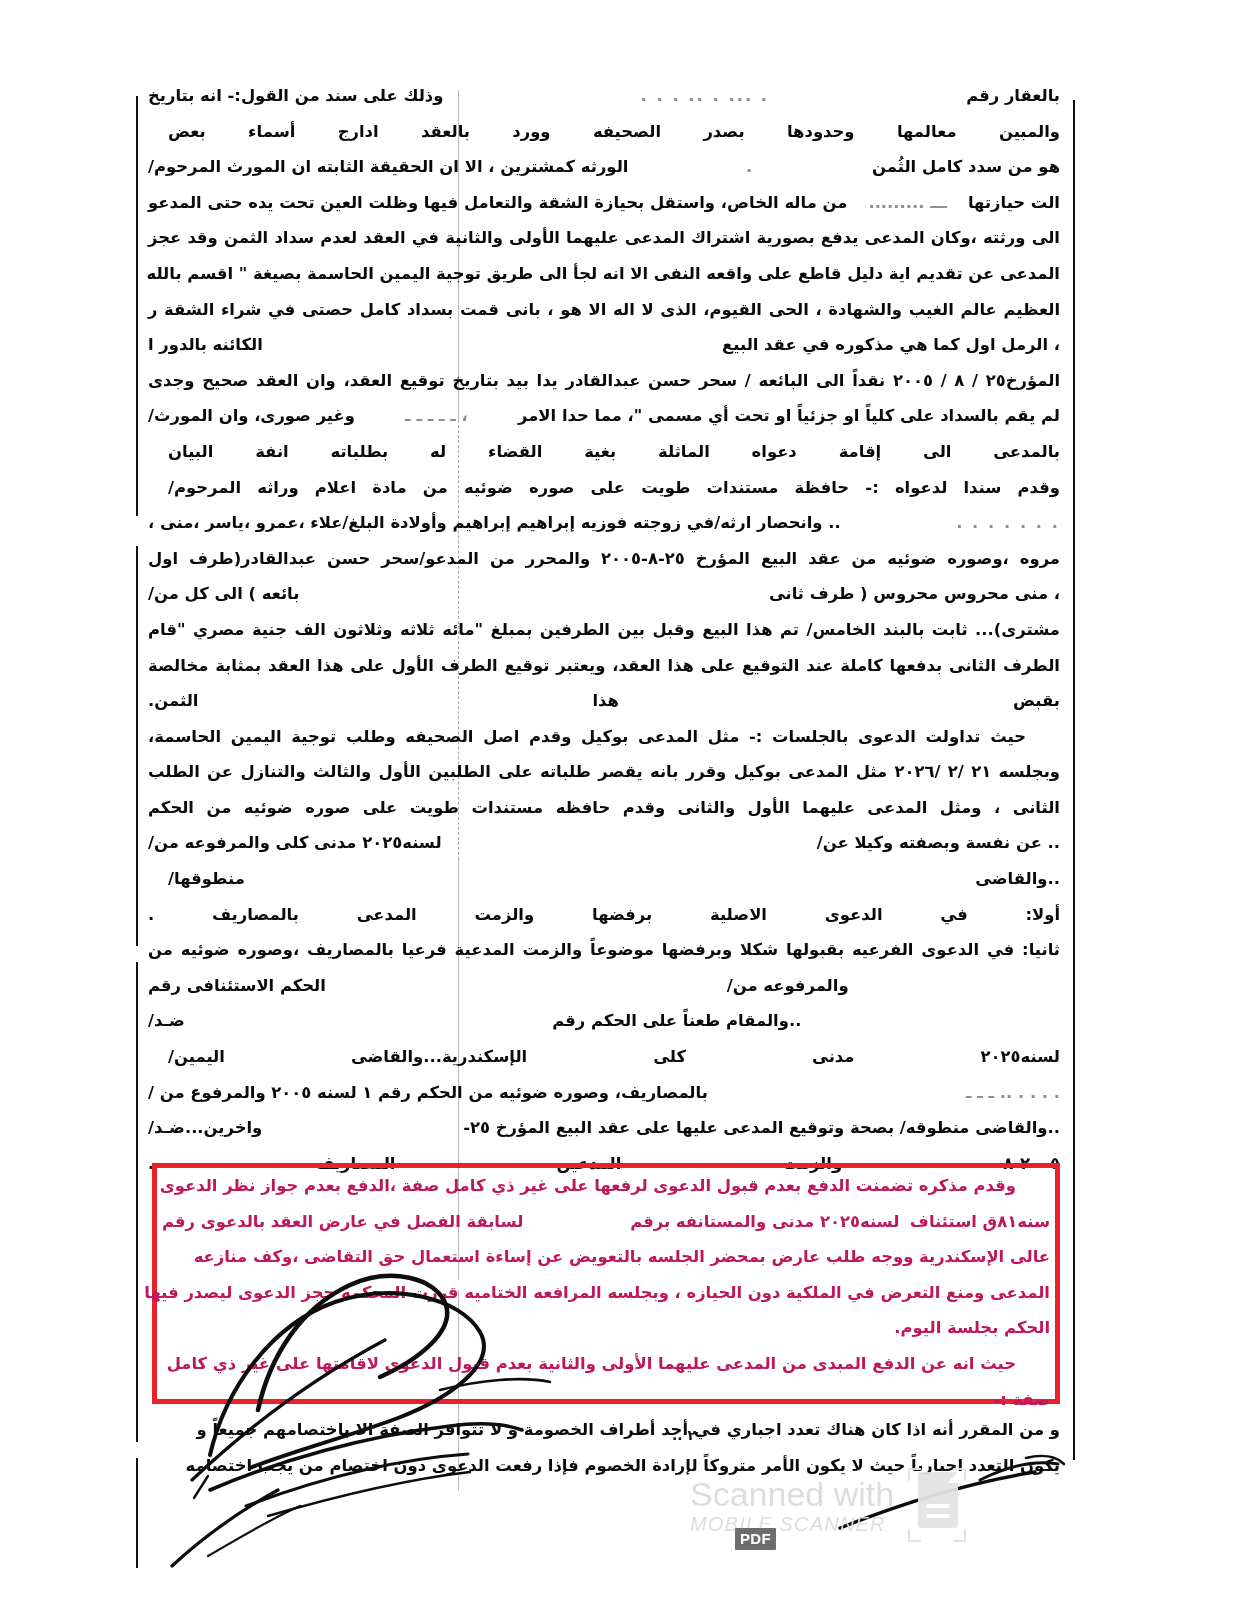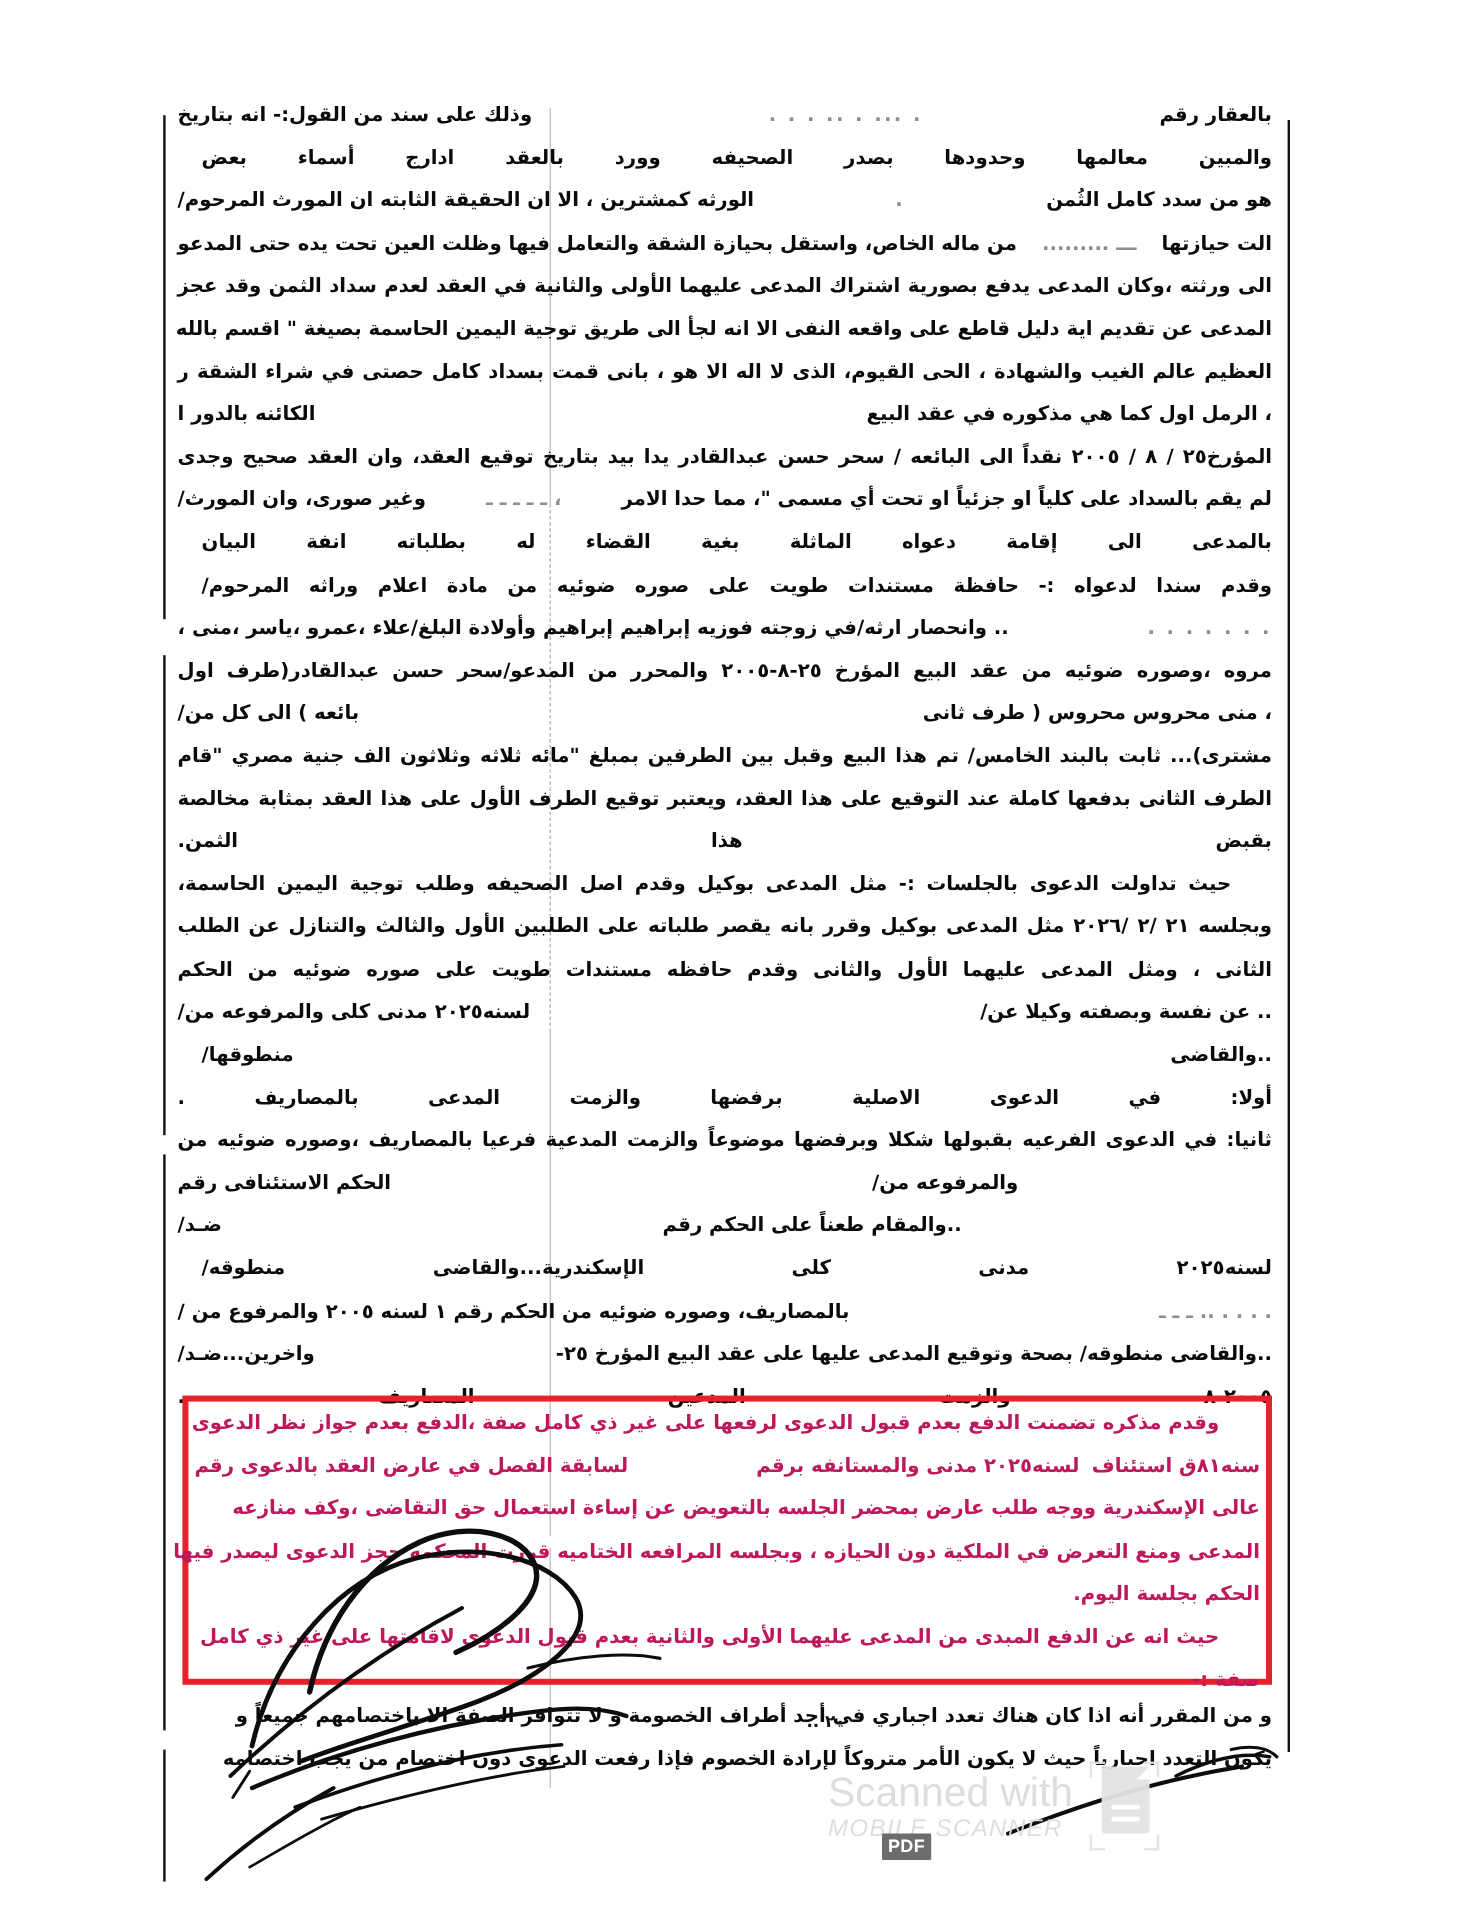--- a/index.html
+++ b/index.html
@@ -268,21 +268,21 @@
         <span>والمرفوعه من/</span>
         <span class="gap-lg"></span>
         <span>الحكم الاستئنافى رقم</span>
       </span>
       <span class="line ln-just">
         <span class="gap-lg"></span>
         <span>..والمقام طعناً على الحكم رقم</span>
         <span class="gap-lg"></span>
         <span>ضـد/</span>
       </span>
-      <span class="line ln-center">لسنه٢٠٢٥ مدنى كلى الإسكندرية...والقاضى منطوقه/</span>
+      <span class="line ln-center">لسنه٢٠٢٥ مدنى كلى الإسكندرية...والقاضى اليمين/</span>
     </p>
 
     <p>
       <span class="line ln-just">
         <span class="dots faded">.  .  . .  ..  ـ  ـ ـ</span>
         <span>بالمصاريف، وصوره ضوئيه من الحكم رقم ١ لسنه ٢٠٠٥ والمرفوع من /</span>
       </span>
       <span class="line ln-just">
         <span>..والقاضى منطوقه/ بصحة وتوقيع المدعى عليها على عقد البيع المؤرخ ٢٥-</span>
         <span class="gap-md"></span>

